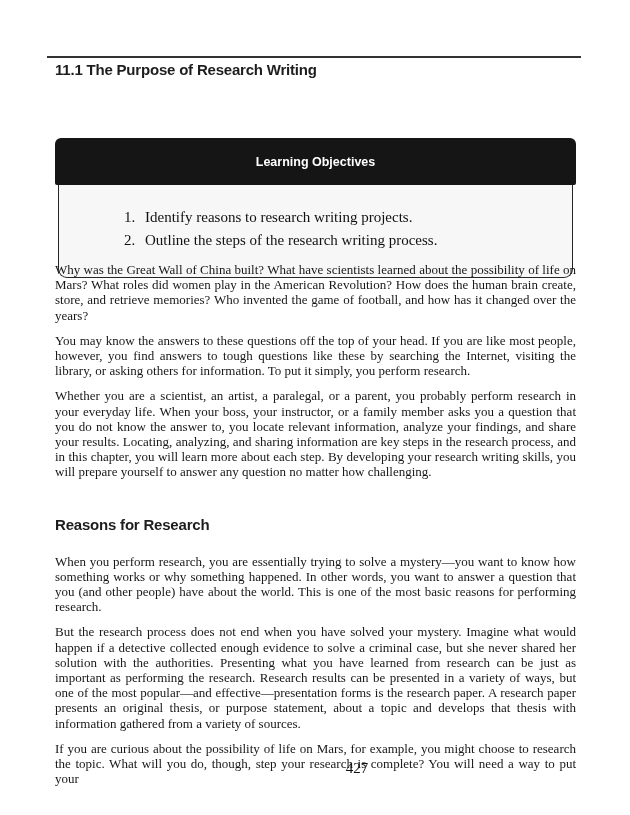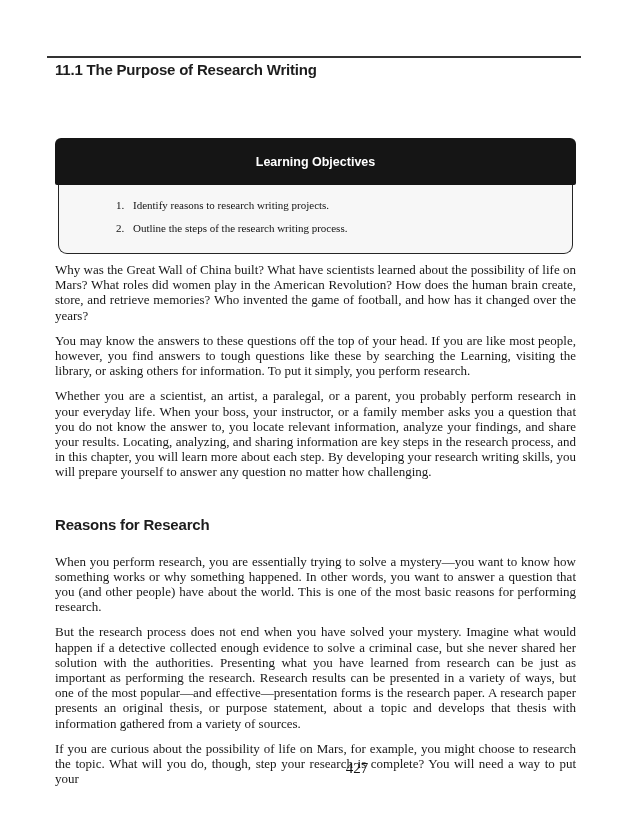--- a/index.html
+++ b/index.html
@@ -58,23 +58,23 @@
   }
   .lo-body {
     margin: 0 3px;
     background: #f7f7f7;
     border: 1px solid #262626;
     border-top: none;
     border-radius: 0 0 9px 9px;
     padding: 13px 24px 17px 24px;
   }
   .lo-list {
-    margin: 0;
+    margin: 12px;
     padding: 0 0 0 44px;
-    font-size: 11px;
+    font-size: 15px;
     line-height: 15px;
     color: #111111;
   }
   .lo-list li {
     margin: 0 0 8px 0;
     padding-left: 6px;
   }
   .lo-list li:last-child { margin-bottom: 0; }
   
   .body-text {
@@ -130,21 +130,21 @@
     <div class="lo-body">
       <ol class="lo-list">
         <li>Identify reasons to research writing projects.</li>
         <li>Outline the steps of the research writing process.</li>
       </ol>
     </div>
   </div>
 
   <div class="body-text">
     <p>Why was the Great Wall of China built? What have scientists learned about the possibility of life on Mars? What roles did women play in the American Revolution? How does the human brain create, store, and retrieve memories? Who invented the game of football, and how has it changed over the years?</p>
-    <p>You may know the answers to these questions off the top of your head. If you are like most people, however, you find answers to tough questions like these by searching the Learning, visiting the library, or asking others for information. To put it simply, you perform research.</p>
+    <p>You may know the answers to these questions off the top of your head. If you are like most people, however, you find answers to tough questions like these by searching the Internet, visiting the library, or asking others for information. To put it simply, you perform research.</p>
     <p>Whether you are a scientist, an artist, a paralegal, or a parent, you probably perform research in your everyday life. When your boss, your instructor, or a family member asks you a question that you do not know the answer to, you locate relevant information, analyze your findings, and share your results. Locating, analyzing, and sharing information are key steps in the research process, and in this chapter, you will learn more about each step. By developing your research writing skills, you will prepare yourself to answer any question no matter how challenging.</p>
 
     <h2 class="section-heading">Reasons for Research</h2>
 
     <p>When you perform research, you are essentially trying to solve a mystery—you want to know how something works or why something happened. In other words, you want to answer a question that you (and other people) have about the world. This is one of the most basic reasons for performing research.</p>
 
     <p><span>But the research process does not end when you have solved your mystery. Imagine what would happen if a detective collected enough evidence to solve a criminal case, but she never shared her solution with the authorities. Presenting what you have learned from research can be just as important as performing the research. Research results can be presented in a variety of ways, but one of the most popular—and effective—presentation forms is the </span><span class="term-link">research paper</span><span>. A research paper presents an original thesis, or purpose statement, about a topic and develops that thesis with information gathered from a variety of sources.</span></p>
 
     <p>If you are curious about the possibility of life on Mars, for example, you might choose to research the topic. What will you do, though, step your research is complete? You will need a way to put your</p>
   </div>

